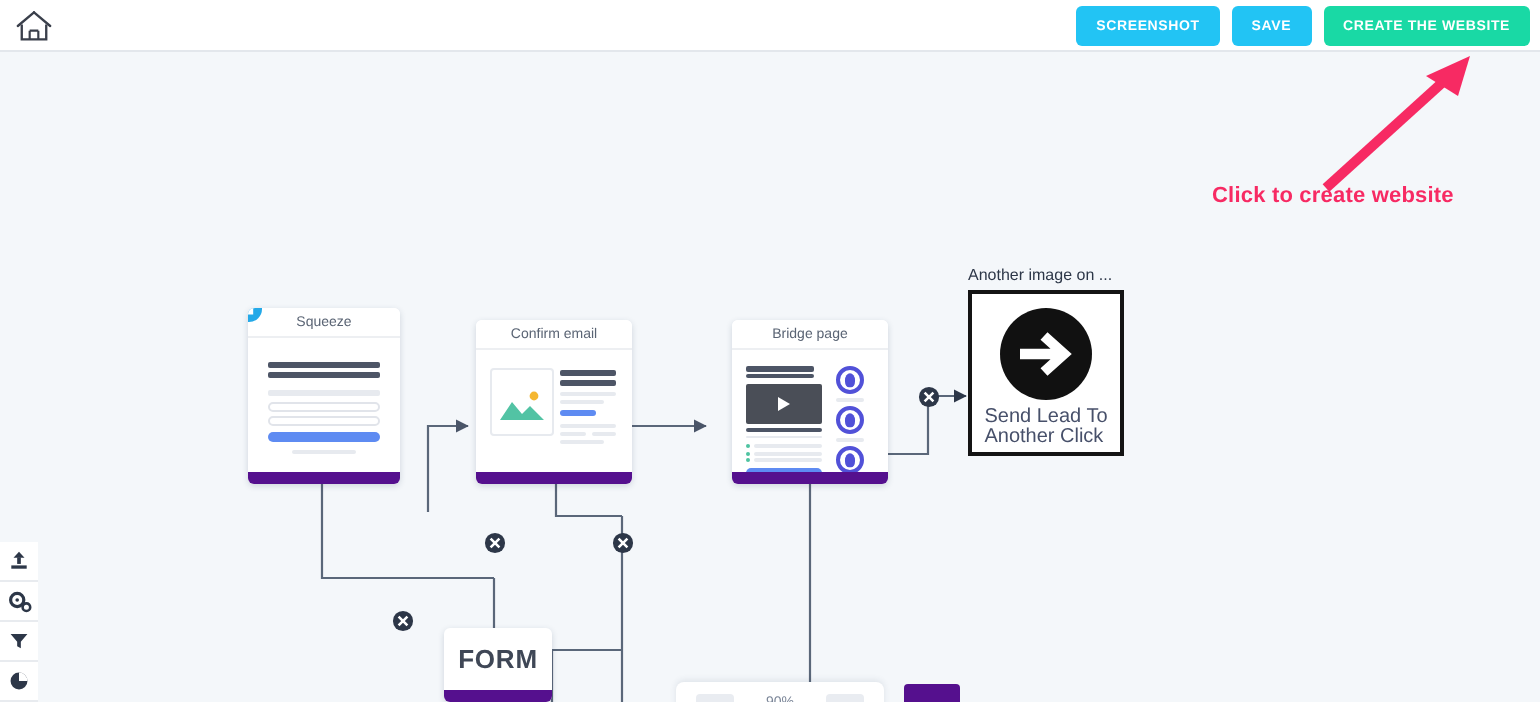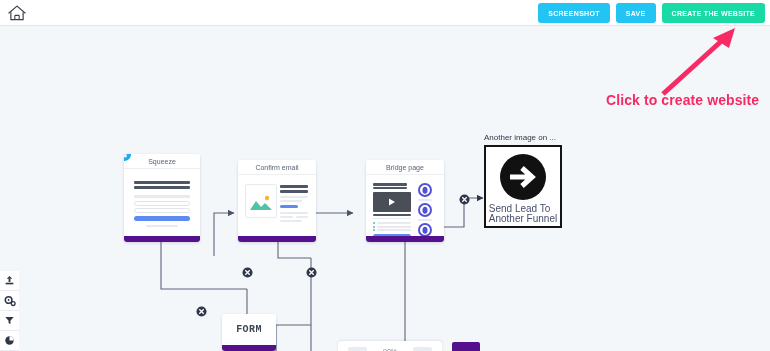--- a/index.html
+++ b/index.html
@@ -62,21 +62,21 @@
     display: flex; align-items: center; justify-content: center;
     cursor: pointer;
     box-sizing: border-box;
   }
 
   
   .annotation {
     position: absolute;
     left: 606px; top: 92px;
     color: #f72a63;
-    font-size: 14px;
+    font-size: 11px;
     font-weight: bold;
     letter-spacing: 0.1px;
     white-space: nowrap;
   }
   .anno-arrow {
     position: absolute; left: 655px; top: 28px;
     width: 90px; height: 70px;
     pointer-events: none;
   }
 
@@ -165,25 +165,24 @@
   
   .form-node {
     position: absolute;
     background: #ffffff;
     border-radius: 3px;
     box-shadow: 0 1px 3px rgba(40,60,90,0.18);
     overflow: hidden;
     box-sizing: border-box;
   }
   .form-label {
-    font-size: 10px; color: #3f4756; font-weight: bold;
+    font-size: 13px; color: #3f4756; font-weight: bold;
     letter-spacing: 0.4px;
     display: flex; align-items: center; justify-content: center;
     height: 100%;
-    font-family: Liberation Mono, monospace;
   }
 
   
   .bottom-panel {
     position: absolute;
     background: #ffffff;
     border-radius: 4px;
     box-shadow: 0 -1px 3px rgba(40,60,90,0.10);
     display: flex; align-items: center; gap: 16px;
     padding: 0 10px;
@@ -304,21 +303,21 @@
     </div>
 
     <div class="action-caption" style="left:484px; top:107px;">Another image on ...</div>
     <div class="action-node" style="left:484px; top:119px; width:78px; height:83px;">
       <svg width="48" height="48" viewBox="0 0 48 48">
         <circle cx="24" cy="24" r="23" fill="#111111"></circle>
         <path d="M11 24 L30 24 M23 15 L33 24 L23 33" stroke="#ffffff" stroke-width="5.2" fill="none" stroke-linecap="butt" stroke-linejoin="miter"></path>
       </svg>
       <div class="action-label">
         <span>Send Lead To</span><br>
-        <span>Another Funnel</span>
+        <span>Another Click</span>
       </div>
     </div>
 
     <div class="form-node" style="left:222px; top:288px; width:54px; height:37px;">
       <div class="form-label" style="height:30px;">FORM</div>
       <div style="position:absolute;left:0;bottom:0;width:100%;height:6px;background:#55108e;"></div>
     </div>
 
     <div class="xmark" style="left:459px; top:165px;">
       <svg width="11" height="11" viewBox="0 0 12 12">

